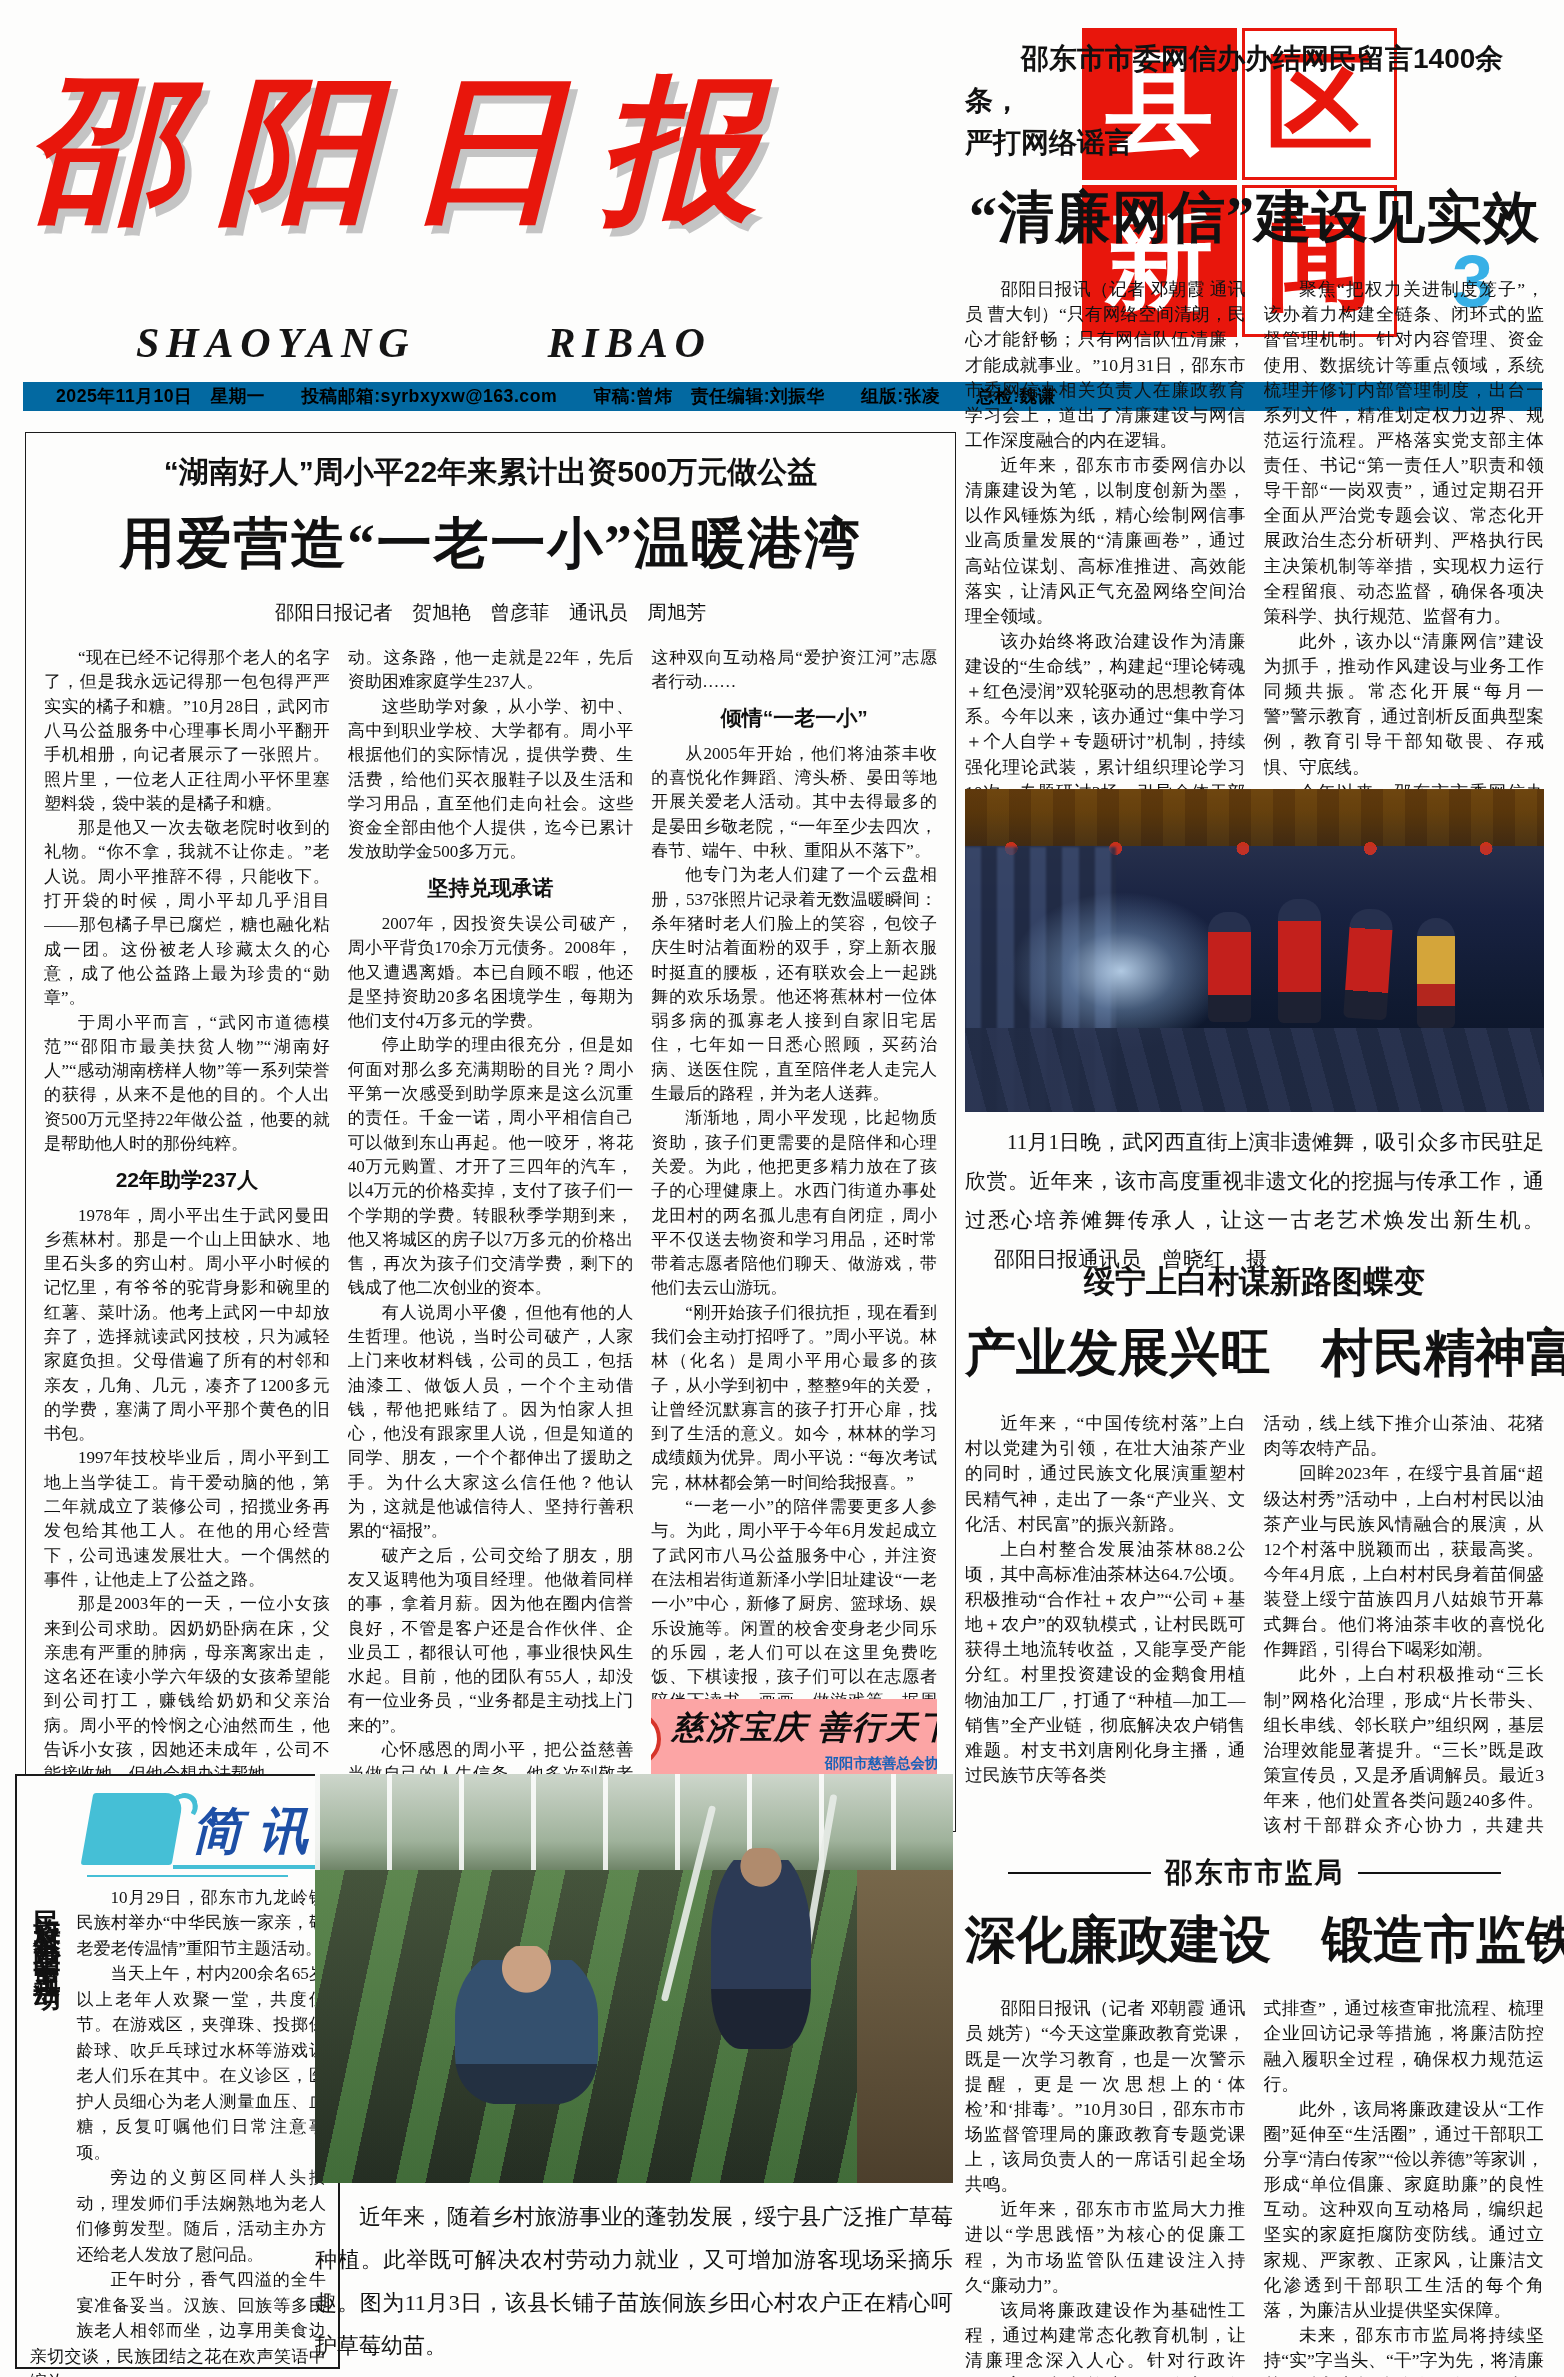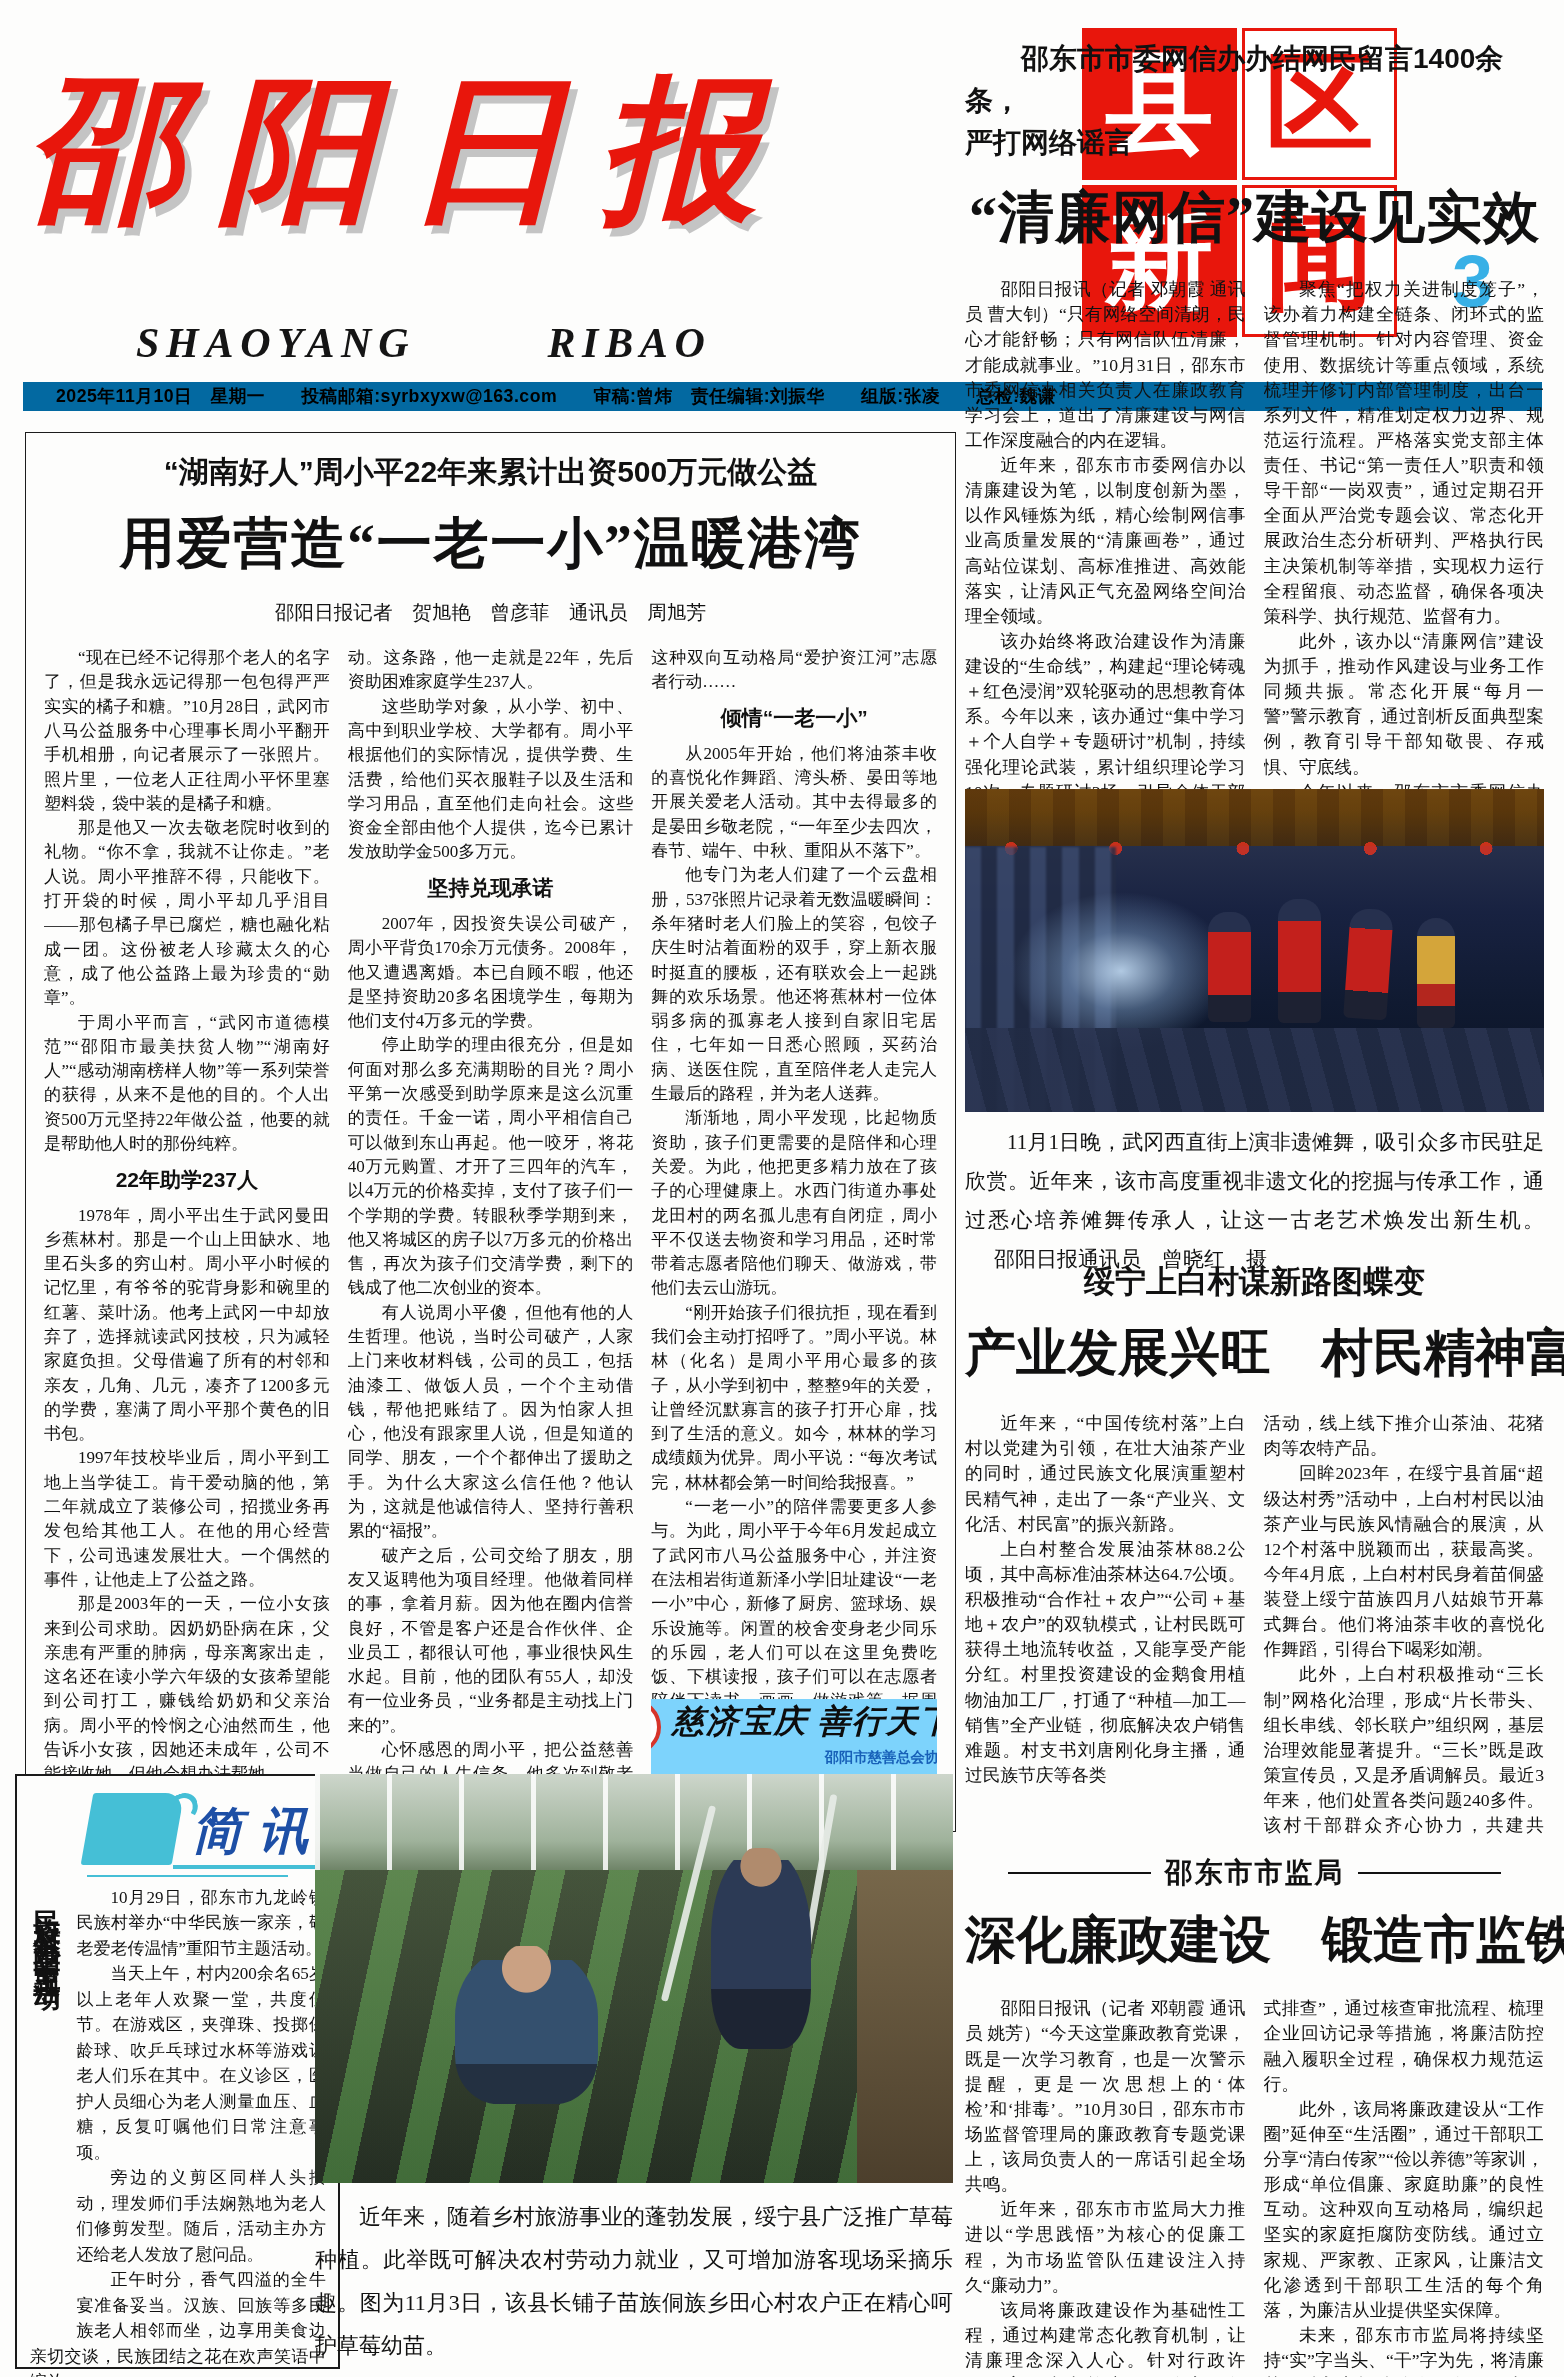--- a/index.html
+++ b/index.html
@@ -43,21 +43,21 @@
   .main-kicker{margin-top:6.7px;text-align:center;font-family:var(--sans);font-weight:bold;font-size:30px;}
   .main-headline{margin-top:14px;text-align:center;font-family:var(--serif);font-weight:bold;
     font-size:55px;letter-spacing:1.9px;white-space:nowrap;}
   .main-byline{margin-top:18px;text-align:center;font-size:19.6px;}
   .main-cols{margin-top:20px;display:flex;gap:18px;height:1137px;}
   .main-cols .col{flex:1 1 0;overflow:hidden;font-size:17px;line-height:1.43;position:relative;}
   .main-cols .subhead{font-size:21px;}
   .col.col3{padding-bottom:93px;box-sizing:border-box;}
 
   .charity-banner{position:absolute;left:-57px;right:-2.9px;bottom:3.8px;height:80px;
-    background:#7dd3fc;display:flex;padding:0 10.5px;box-sizing:border-box;gap:11.5px;}
+    background:#fca5a5;display:flex;align-items:center;padding:0 10.5px;box-sizing:border-box;gap:11.5px;}
   .cb-logo{flex:0 0 56px;height:56px;border-radius:50%;border:4.8px solid #d6342a;background:#fff;
     display:flex;align-items:center;justify-content:center;box-sizing:border-box;}
   .cb-text{flex:1;}
   .cb-title{font-family:var(--serif);font-style:italic;font-weight:bold;font-size:32px;
     color:#0d0d0d;white-space:nowrap;letter-spacing:1.9px;}
   .cb-sub{text-align:right;font-family:var(--sans);font-weight:bold;font-size:14.3px;color:#1760b8;margin-top:1.9px;}
 
   
   .right-art{position:absolute;left:965px;width:579px;}
   .two-cols{display:flex;gap:18px;}

